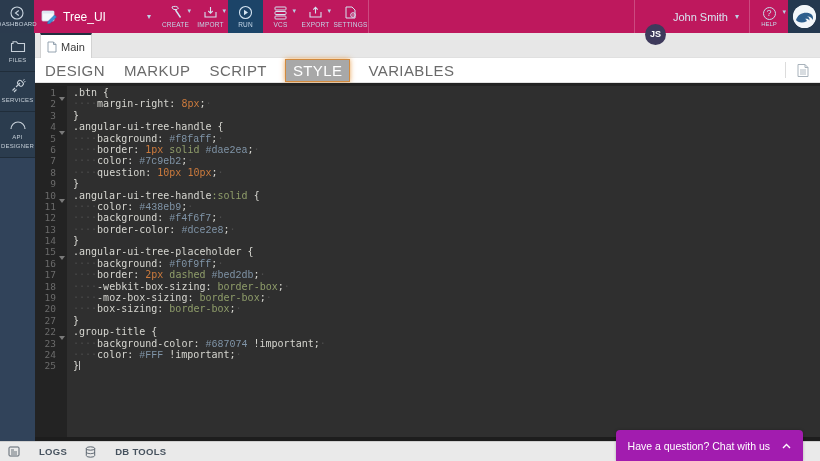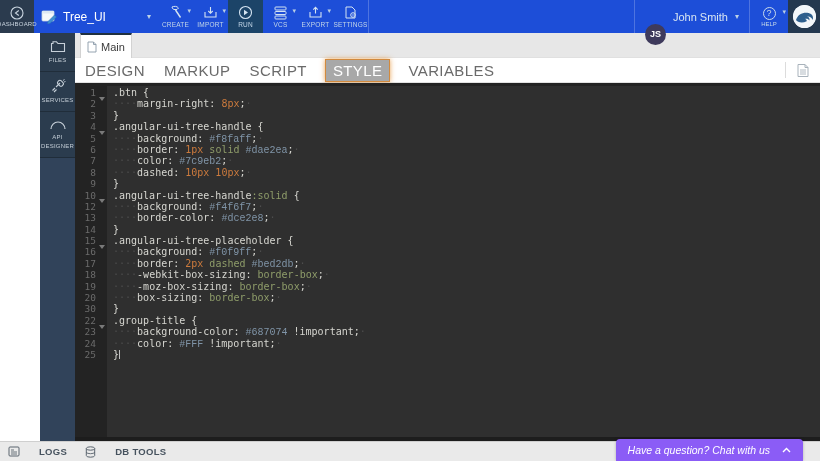--- a/index.html
+++ b/index.html
@@ -1,21 +1,21 @@
 <!DOCTYPE html>
 <html><head>
 <meta charset="utf-8">
 <style>
   * { margin:0; padding:0; box-sizing:border-box; }
   html,body { background:#fff; }
   body { font-family:"Liberation Sans", sans-serif; }
   .screen { position:relative; width:820px; height:461px; overflow:hidden; background:#fff; }
 
   
-  .topbar { position:relative; display:flex; align-items:stretch; height:33px; background:#1d4ed8; }
+  .topbar { position:relative; display:flex; align-items:stretch; height:33px; background:#be185d; }
   .dash { width:34px; background:#2b3b4e; display:flex; flex-direction:column; align-items:center; justify-content:center; gap:1px; cursor:pointer; }
   .dash .lbl { font-size:6px; color:#c9d4df; letter-spacing:.2px; }
   .project { width:124px; display:flex; align-items:center; padding:0 7px; gap:6px; cursor:pointer; }
   .project .pname { font-size:12px; color:#ffffff; flex:1; }
   .caret { font-size:8px; color:#bdd2e6; line-height:1; }
   .tools { display:flex; align-items:stretch; }
   .tool { position:relative; width:35px; display:flex; flex-direction:column; align-items:center; justify-content:center; gap:1px; cursor:pointer; }
   .tool .tlabel { font-size:6.5px; color:#c3d6e8; letter-spacing:.2px; }
   .tool .tcaret { position:absolute; right:2px; top:7px; font-size:7px; color:#b9cfe4; }
   .tool.active { background:#1c4468; }
@@ -25,21 +25,21 @@
   .avatar { width:21px; height:21px; border-radius:50%; background:#3e3a5c; color:#fff; font-size:9px; font-weight:bold; display:flex; align-items:center; justify-content:center;margin-top:35px; }
   .uname { font-size:11px; color:#d9e6f2; }
   .help { position:relative; width:38px; display:flex; flex-direction:column; align-items:center; justify-content:center; gap:1px; cursor:pointer; }
   .help .qcircle { width:13px; height:13px; border:1px solid #c9daea; border-radius:50%; color:#c9daea; font-size:9px; display:flex; align-items:center; justify-content:center; }
   .help .hlabel { font-size:6px; color:#c3d6e8; }
   .help .tcaret { position:absolute; right:2px; top:8px; font-size:7px; color:#b9cfe4; }
   .logo-block { width:32px; background:#24384f; display:flex; align-items:center; justify-content:center; }
   .logo-circle { width:23px; height:23px; border-radius:50%; background:#f2f6fa; display:flex; align-items:center; justify-content:center; overflow:hidden; }
 
   
-  .bodyrow { display:flex; height:408px;padding-left:40px; }
+  .bodyrow { display:flex; height:408px; }
   .sidebar { width:35px; background:#2e4052; display:flex; flex-direction:column; }
   .side-item { display:flex; flex-direction:column; align-items:center; justify-content:center; gap:3px; padding:7px 1px 6px; border-bottom:1px solid rgba(0,0,0,.25); cursor:pointer; background:#2b3c4e; }
   .side-item .slabel { font-size:6px; color:#c4cdd6; letter-spacing:.2px; text-align:center; line-height:1.5; }
   .side-fill { flex:1; background:#31435a; }
 
   .main { flex:1; display:flex; flex-direction:column; min-width:0; }
   .tabbar { height:25px; background:#e7e7e7; display:flex; align-items:stretch; border-bottom:1px solid #e0e0e0; }
   .tab { margin-left:5px; width:52px; background:#fff; border-top:2px solid #20303f; border-left:1px solid #d2d2d2; border-right:1px solid #d2d2d2; margin-bottom:-1px; display:flex; align-items:center; justify-content:center; gap:4px; cursor:pointer; }
   .tab .tname { font-size:11px; color:#3c3c3c; }
 
@@ -65,21 +65,21 @@
   .t-p { color:#d6d6d0; } .t-s { color:#d6d6d0;text-align:center; }
   .t-n { color:#cb7a3d; } .t-k { color:#8f9d6a; }
   .t-h { color:#8095a8;font-family:Liberation Mono, monospace; } .t-w { color:#4d4d4d; }
   .cursor { display:inline-block; width:1px; height:9px; background:#c0c0c0; vertical-align:-1px; }
 
   
   .bottombar { height:20px; background:#eaeaea; border-top:1px solid #cfcfcf; display:flex; align-items:center; padding-left:8px; gap:18px; }
   .bb-item { display:flex; align-items:center; gap:4px; cursor:pointer; }
   .bb-item .bblabel { font-size:9.5px; font-weight:bold; color:#46525e; letter-spacing:.3px;padding-left:15px; }
 
-  .chat { position:absolute; right:17px; bottom:0; height:22px; background:#8b5cf6; border-radius:4px 4px 0 0; display:flex; align-items:center; gap:12px; padding:0 12px; cursor:pointer; box-shadow:0 0 3px rgba(0,0,0,.25);font-style:italic; }
+  .chat { position:absolute; right:17px; bottom:0; height:31px; background:#a21caf; border-radius:4px 4px 0 0; display:flex; align-items:center; gap:12px; padding:0 12px; cursor:pointer; box-shadow:0 0 3px rgba(0,0,0,.25); }
   .chat .chatlabel { color:#fff; font-size:10.5px; }
 
   svg { display:block; }
 </style>
 </head>
 <body>
 
 <div class="screen">
 
   <header class="topbar">
@@ -261,33 +261,34 @@
         <div class="gutterbg"></div>
         <div class="topstrip"></div>
         <div class="code-lines">
             <div class="cl"><div class="g"><span class="ln">1</span><span class="fold has"></span></div><div class="c"><span class="t-s">.btn</span><span class="t-p"> {</span></div></div>
             <div class="cl"><div class="g"><span class="ln">2</span><span class="fold"></span></div><div class="c"><span class="t-w">····</span><span class="t-p">margin-right: </span><span class="t-n">8px</span><span class="t-p">;</span><span class="t-w">·</span></div></div>
             <div class="cl"><div class="g"><span class="ln">3</span><span class="fold"></span></div><div class="c"><span class="t-p">}</span></div></div>
             <div class="cl"><div class="g"><span class="ln">4</span><span class="fold has"></span></div><div class="c"><span class="t-s">.angular-ui-tree-handle</span><span class="t-p"> {</span></div></div>
             <div class="cl"><div class="g"><span class="ln">5</span><span class="fold"></span></div><div class="c"><span class="t-w">····</span><span class="t-p">background: </span><span class="t-h">#f8faff</span><span class="t-p">;</span><span class="t-w">·</span></div></div>
             <div class="cl"><div class="g"><span class="ln">6</span><span class="fold"></span></div><div class="c"><span class="t-w">····</span><span class="t-p">border: </span><span class="t-n">1px</span><span class="t-p"> </span><span class="t-k">solid</span><span class="t-p"> </span><span class="t-h">#dae2ea</span><span class="t-p">;</span><span class="t-w">·</span></div></div>
             <div class="cl"><div class="g"><span class="ln">7</span><span class="fold"></span></div><div class="c"><span class="t-w">····</span><span class="t-p">color: </span><span class="t-h">#7c9eb2</span><span class="t-p">;</span><span class="t-w">·</span></div></div>
-            <div class="cl"><div class="g"><span class="ln">8</span><span class="fold"></span></div><div class="c"><span class="t-w">····</span><span class="t-p">dashed: </span><span class="t-n">10px 10px</span><span class="t-p">;</span><span class="t-w">·</span></div></div>
+            <div class="cl"><div class="g"><span class="ln">8</span><span class="fold"></span></div><div class="c"><span class="t-w">····</span><span class="t-p">question: </span><span class="t-n">10px 10px</span><span class="t-p">;</span><span class="t-w">·</span></div></div>
             <div class="cl"><div class="g"><span class="ln">9</span><span class="fold"></span></div><div class="c"><span class="t-p">}</span></div></div>
             <div class="cl"><div class="g"><span class="ln">10</span><span class="fold has"></span></div><div class="c"><span class="t-s">.angular-ui-tree-handle</span><span class="t-k">:solid</span><span class="t-p"> {</span></div></div>
+            <div class="cl"><div class="g"><span class="ln">11</span><span class="fold"></span></div><div class="c"><span class="t-w">····</span><span class="t-p">color: </span><span class="t-h">#438eb9</span><span class="t-p">;</span><span class="t-w">·</span></div></div>
             <div class="cl"><div class="g"><span class="ln">12</span><span class="fold"></span></div><div class="c"><span class="t-w">····</span><span class="t-p">background: </span><span class="t-h">#f4f6f7</span><span class="t-p">;</span><span class="t-w">·</span></div></div>
             <div class="cl"><div class="g"><span class="ln">13</span><span class="fold"></span></div><div class="c"><span class="t-w">····</span><span class="t-p">border-color: </span><span class="t-h">#dce2e8</span><span class="t-p">;</span><span class="t-w">·</span></div></div>
             <div class="cl"><div class="g"><span class="ln">14</span><span class="fold"></span></div><div class="c"><span class="t-p">}</span></div></div>
             <div class="cl"><div class="g"><span class="ln">15</span><span class="fold has"></span></div><div class="c"><span class="t-s">.angular-ui-tree-placeholder</span><span class="t-p"> {</span></div></div>
             <div class="cl"><div class="g"><span class="ln">16</span><span class="fold"></span></div><div class="c"><span class="t-w">····</span><span class="t-p">background: </span><span class="t-h">#f0f9ff</span><span class="t-p">;</span><span class="t-w">·</span></div></div>
             <div class="cl"><div class="g"><span class="ln">17</span><span class="fold"></span></div><div class="c"><span class="t-w">····</span><span class="t-p">border: </span><span class="t-n">2px</span><span class="t-p"> </span><span class="t-k">dashed</span><span class="t-p"> </span><span class="t-h">#bed2db</span><span class="t-p">;</span><span class="t-w">·</span></div></div>
             <div class="cl"><div class="g"><span class="ln">18</span><span class="fold"></span></div><div class="c"><span class="t-w">····</span><span class="t-p">-webkit-box-sizing: </span><span class="t-k">border-box</span><span class="t-p">;</span><span class="t-w">·</span></div></div>
             <div class="cl"><div class="g"><span class="ln">19</span><span class="fold"></span></div><div class="c"><span class="t-w">····</span><span class="t-p">-moz-box-sizing: </span><span class="t-k">border-box</span><span class="t-p">;</span><span class="t-w">·</span></div></div>
             <div class="cl"><div class="g"><span class="ln">20</span><span class="fold"></span></div><div class="c"><span class="t-w">····</span><span class="t-p">box-sizing: </span><span class="t-k">border-box</span><span class="t-p">;</span><span class="t-w">·</span></div></div>
-            <div class="cl"><div class="g"><span class="ln">30</span><span class="fold"></span></div><div class="c"><span class="t-p">}</span></div></div>
+            <div class="cl"><div class="g"><span class="ln">27</span><span class="fold"></span></div><div class="c"><span class="t-p">}</span></div></div>
             <div class="cl"><div class="g"><span class="ln">22</span><span class="fold has"></span></div><div class="c"><span class="t-s">.group-title</span><span class="t-p"> {</span></div></div>
             <div class="cl"><div class="g"><span class="ln">23</span><span class="fold"></span></div><div class="c"><span class="t-w">····</span><span class="t-p">background-color: </span><span class="t-h">#687074</span><span class="t-p"> !important;</span><span class="t-w">·</span></div></div>
             <div class="cl"><div class="g"><span class="ln">24</span><span class="fold"></span></div><div class="c"><span class="t-w">····</span><span class="t-p">color: </span><span class="t-h">#FFF</span><span class="t-p"> !important;</span><span class="t-w">·</span></div></div>
             <div class="cl"><div class="g"><span class="ln">25</span><span class="fold"></span></div><div class="c"><span class="t-p">}</span><span class="cursor"></span></div></div>
           </div>
         <div class="botstrip"></div>
       </div>
     </main>
   </div>
 

